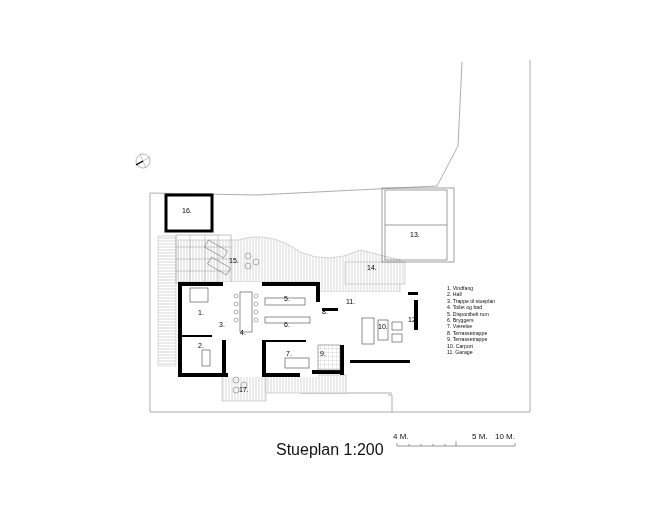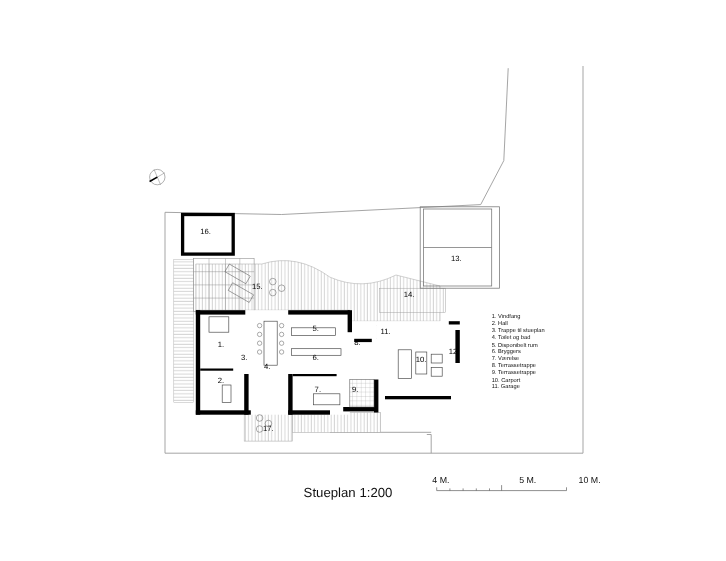--- a/index.html
+++ b/index.html
@@ -1,21 +1,21 @@
 <!DOCTYPE html>
 <html><head>
 <meta charset="utf-8">
 <style>
   html, body { margin: 0; padding: 0; background: #ffffff; }
   body { width: 660px; height: 510px; position: relative; overflow: hidden; font-family: "Liberation Sans", sans-serif; }
   .plan { position: absolute; left: 0; top: 0; width: 660px; height: 510px; }
   .lbl { font-family: "Liberation Sans", sans-serif; font-size: 7px; fill: #000; }
   .legend { position: absolute; left: 447px; top: 285px; font-size: 5.2px; line-height: 6.4px; color: #111; }
   .legend div { white-space: nowrap; }
-  .title { position: absolute; left: 276px; top: 441px; font-size: 12px; color: #111; }
+  .title { position: absolute; left: 276px; top: 441px; font-size: 16px; color: #111; }
   .scale-lbl { position: absolute; top: 432px; font-size: 8px; color: #111; }
 </style>
 </head>
 <body>
 
 <svg class="plan" viewBox="0 0 660 510" xmlns="http://www.w3.org/2000/svg">
   <defs>
     <pattern id="deck" width="3" height="10" patternUnits="userSpaceOnUse">
       <rect width="3" height="10" fill="#fff"></rect>
       <line x1="1" y1="0" x2="1" y2="10" stroke="#bbb" stroke-width="0.6"></line>
@@ -166,13 +166,13 @@
   <div>7. Værelse</div>
   <div>8. Terrassetrappe</div>
   <div>9. Terrassetrappe</div>
   <div>10. Carport</div>
   <div>11. Garage</div>
 </div>
 
 <div class="title">Stueplan 1:200</div>
 <div class="scale-lbl" style="left:393px">4 M.</div>
 <div class="scale-lbl" style="left:472px">5 M.</div>
-<div class="scale-lbl" style="left:526px">10 M.</div>
+<div class="scale-lbl" style="left:495px">10 M.</div>
 
 </body></html>

